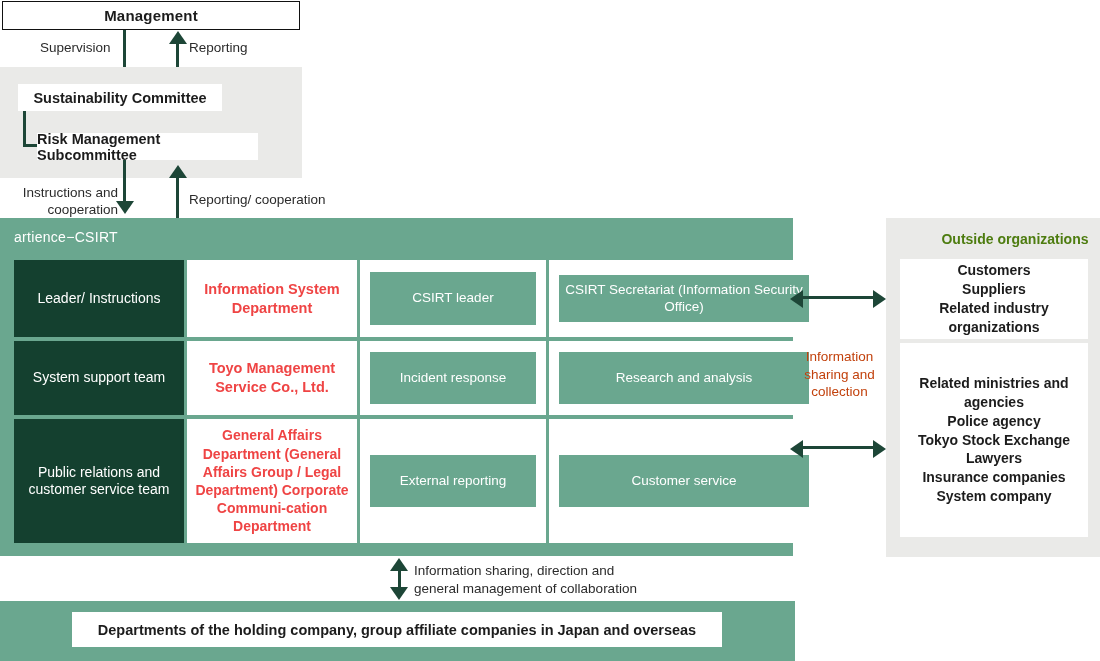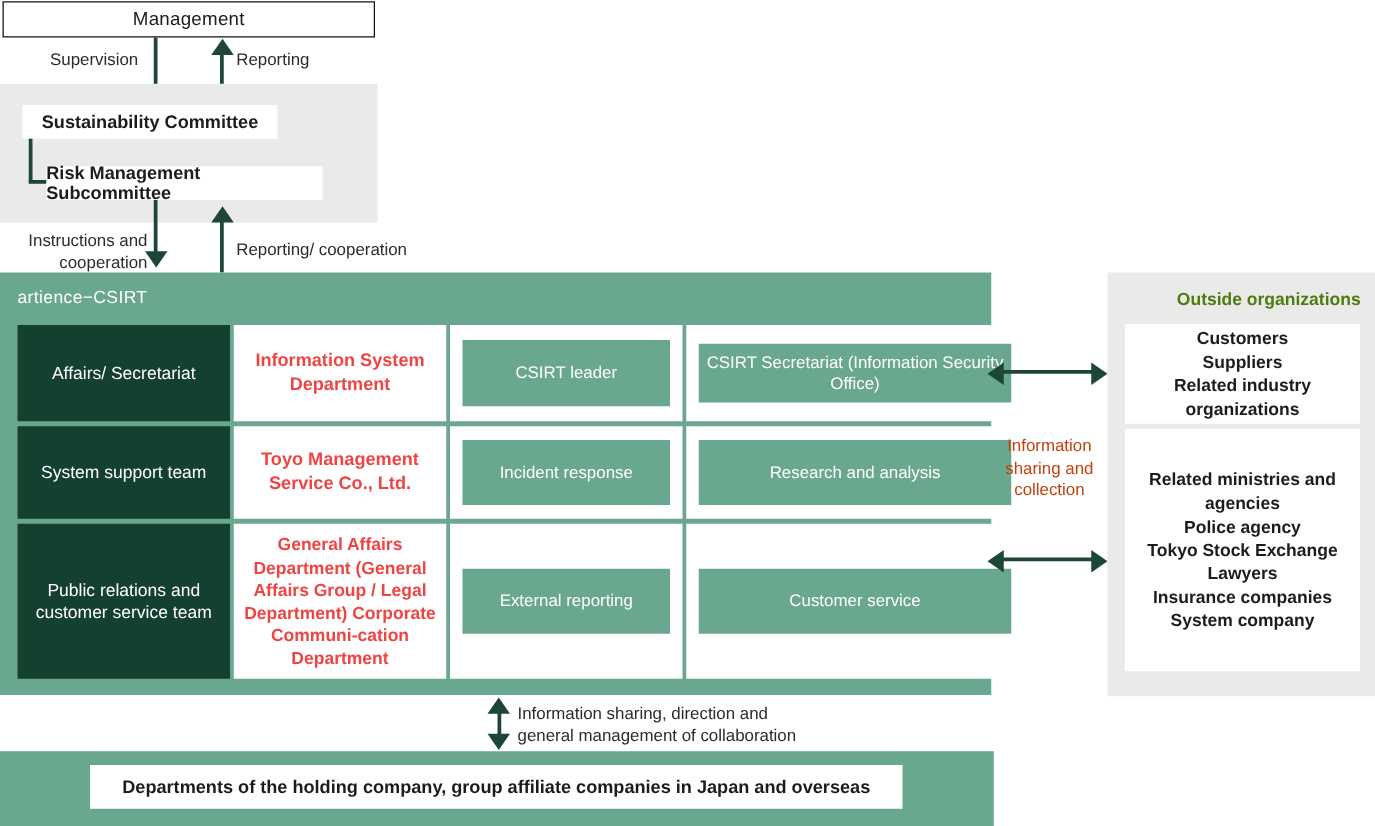--- a/index.html
+++ b/index.html
@@ -12,21 +12,21 @@
     overflow:hidden;
     -webkit-font-smoothing:antialiased;
   }
   .abs{position:absolute;box-sizing:border-box;}
 
   
   #management-box{
     left:2px;top:1px;width:298px;height:29px;
     background:#ffffff;border:1.5px solid #111111;
     display:flex;align-items:center;justify-content:center;
-    font-size:15px;font-weight:normal;letter-spacing:.2px;
+    font-size:15px;font-weight:bold;letter-spacing:.2px;
   }
 
   
   #committee-panel{
     left:0px;top:67px;width:302px;height:111px;
     background:#eaeae8;
   }
   #sustainability-committee{
     left:18px;top:84px;width:204px;height:27px;
     background:#ffffff;
@@ -178,21 +178,21 @@
 </div>
 
 <div class="abs arrow-shaft-v" style="left:176px;top:175px;height:43px;"></div>
 <div class="abs arrow-head-up" style="left:168.5px;top:165px;"></div>
 <div class="abs flow-label" style="left:189px;top:192px;">Reporting/ cooperation</div>
 
 <div class="abs" id="csirt-band"></div>
 <div class="abs" id="csirt-title">artience−CSIRT</div>
 
 <div class="csirt-row" style="top:260px;height:77px;">
-  <div class="cell-team">Affairs/ Secretariat</div>
+  <div class="cell-team">Leader/ Instructions</div>
   <div class="cell-dept">Information System Department</div>
   <div class="cell-func narrow">
     <div class="chip">CSIRT leader</div>
   </div>
   <div class="cell-func wide">
     <div class="chip" style="padding:7px 4px;">CSIRT Secretariat (Information Security Office)</div>
   </div>
 </div>
 
 <div class="csirt-row" style="top:341px;height:74px;">

